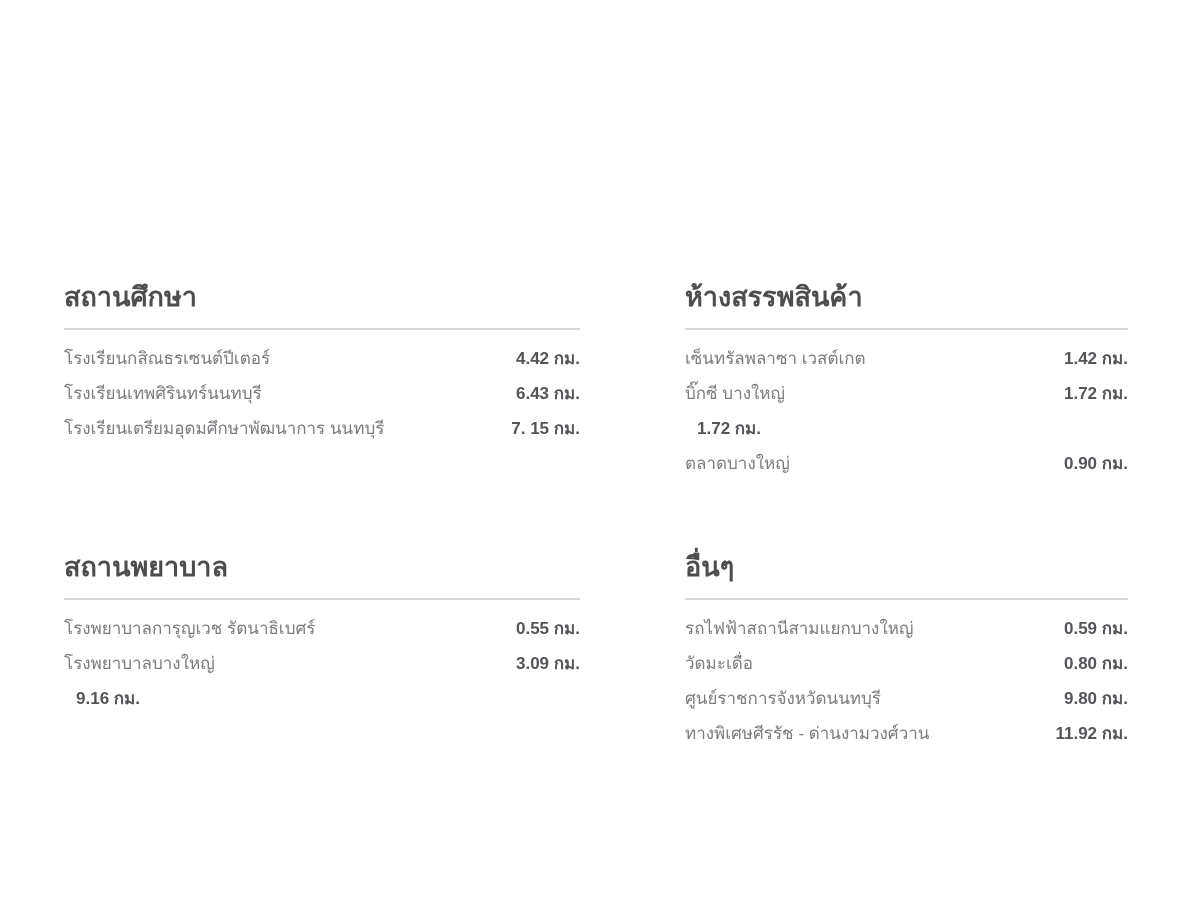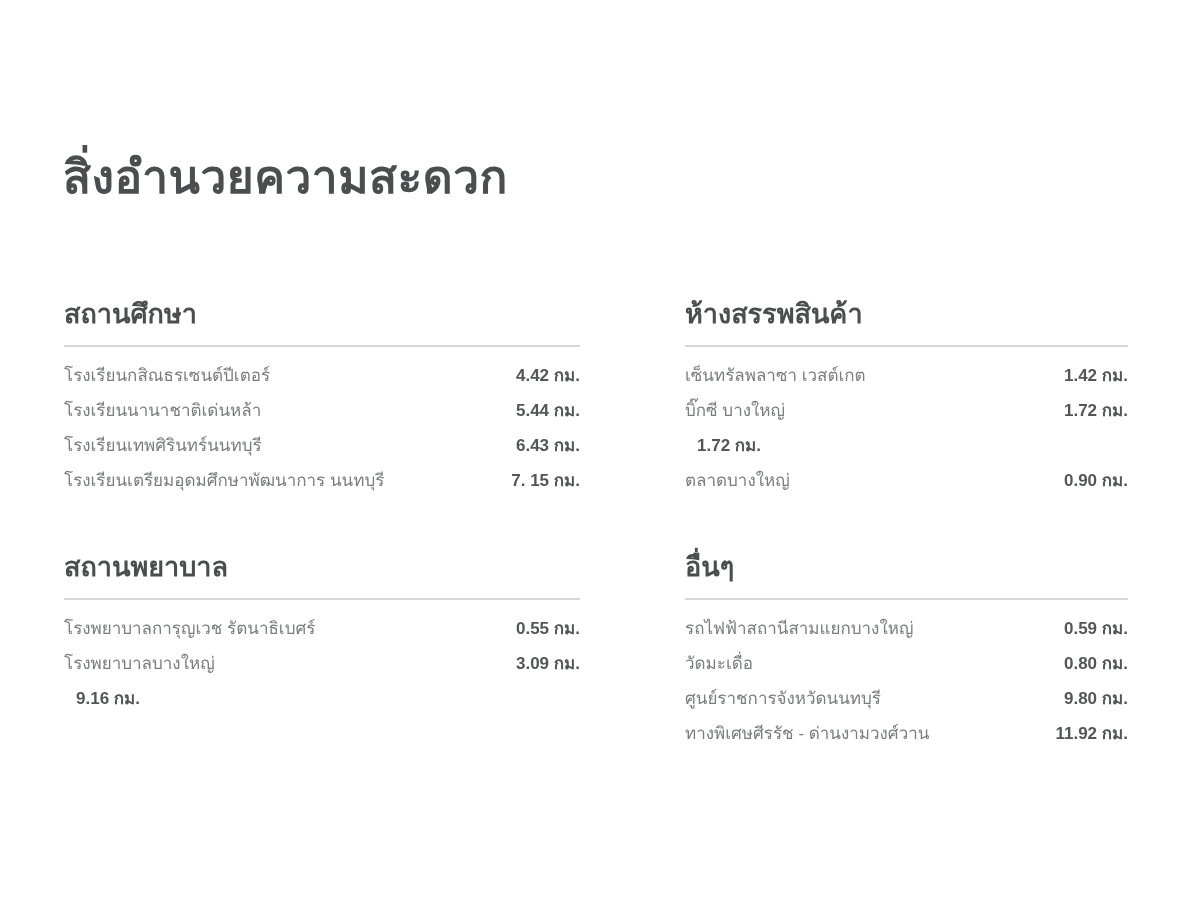--- a/index.html
+++ b/index.html
@@ -28,21 +28,21 @@
     letter-spacing: 0.5px;
     color: #4c4d4f;
     line-height: 1.5;
     white-space: nowrap;
   }
   .section {
     position: absolute;
   }
   .section.left  { left: 64px;  width: 516px; }
   .section.right { left: 685px; width: 443px; }
-  .section.top-row    { top: 276px; margin-top: 17px; }
+  .section.top-row    { top: 276px; }
   .section.bottom-row { top: 546px; }
 
   .section-heading {
     font-size: 27px;
     font-weight: 700;
     color: #4c4d4f;
     line-height: 42px;
     white-space: nowrap;
   }
   .section-divider {
@@ -72,33 +72,28 @@
     font-weight: 600;
     padding-left: 12px;
     flex: 0 0 auto;
   }
 </style>
 </head>
 <body>
 
 <div class="page">
 
-  <h1 class="page-title">สิ่งอำนวยความสะดวก</h1>
 
   <section class="section left top-row">
     <div class="section-heading">สถานศึกษา</div>
     <div class="section-divider"></div>
     <div class="facility-list">
       <div class="facility-row">
         <span class="facility-name">โรงเรียนกสิณธรเซนต์ปีเตอร์</span>
         <span class="facility-distance">4.42 กม.</span>
-      </div>
-      <div class="facility-row">
-        <span class="facility-name">โรงเรียนนานาชาติเด่นหล้า</span>
-        <span class="facility-distance">5.44 กม.</span>
       </div>
       <div class="facility-row">
         <span class="facility-name">โรงเรียนเทพศิรินทร์นนทบุรี</span>
         <span class="facility-distance">6.43 กม.</span>
       </div>
       <div class="facility-row">
         <span class="facility-name">โรงเรียนเตรียมอุดมศึกษาพัฒนาการ นนทบุรี</span>
         <span class="facility-distance">7. 15 กม.</span>
       </div>
     </div>

